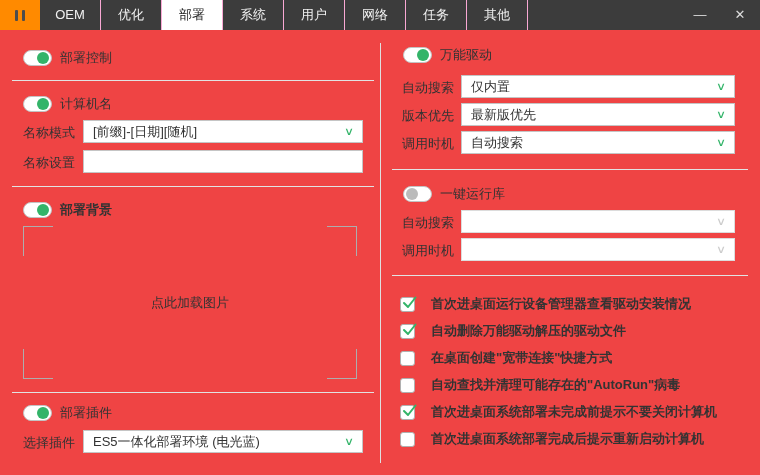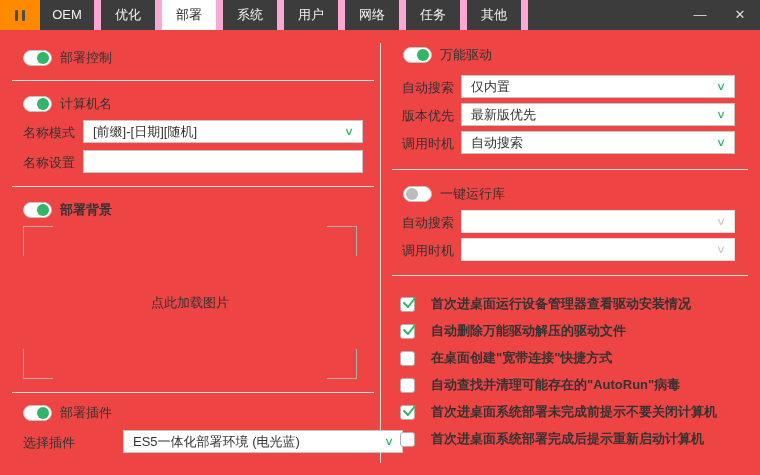--- a/index.html
+++ b/index.html
@@ -5,21 +5,21 @@
   html,body{margin:0;padding:0;background:#fff;}
   *{box-sizing:border-box;}
   body{font-family:"Liberation Sans","DejaVu Sans",sans-serif;}
   .window{position:relative;width:760px;height:475px;background:#ffffff;overflow:hidden;}
 
   
   .titlebar{position:absolute;left:0;top:0;width:760px;height:30px;background:#3C3C3C;display:flex;align-items:stretch;}
   .pause-btn{width:40px;height:30px;background:#FF8A00;display:flex;align-items:center;justify-content:center;gap:4px;cursor:pointer;}
   .pause-btn .pbar{width:3px;height:11px;background:#4D4D4D;border-radius:1px;}
   .tabs{display:flex;height:30px;}
-  .tab{width:61px;height:30px;line-height:30px;text-align:center;font-size:13px;color:#F2F2F2;border-right:7px solid #f9a8d4;cursor:pointer;white-space:nowrap;overflow:hidden;}
+  .tab{width:61px;height:30px;line-height:30px;text-align:center;font-size:13px;color:#F2F2F2;border-right:1px solid #f9a8d4;cursor:pointer;white-space:nowrap;overflow:hidden;}
   .tab.active{background:#ffffff;color:#222222;}
   .winbtns{margin-left:auto;display:flex;height:30px;}
   .winbtn{width:40px;height:30px;line-height:30px;text-align:center;color:#DDDDDD;font-size:13px;cursor:pointer;}
 
   
   .content{position:absolute;left:0;top:30px;width:760px;height:445px;background:#ef4444;}
   .vline{position:absolute;left:380px;top:13px;width:1px;height:420px;background:#DFDFDF;}
   .hline{position:absolute;height:1px;background:#E2E2E2;}
 
   .trow{position:absolute;display:flex;align-items:center;gap:8px;font-size:13px;color:#333333;height:18px;}
@@ -125,21 +125,21 @@
     <div class="hline" style="left:12px;top:362px;width:362px;"></div>
 
     <div class="trow" style="left:23px;top:374px;">
       <div class="toggle on">
           <div class="knob"></div>
         </div>
       <span>部署插件</span>
     </div>
 
     <span class="flabel" style="left:23px;top:404px;">选择插件</span>
-    <div class="dd" style="left:83px;top:400px;width:280px;margin-left:40px;">
+    <div class="dd" style="left:83px;top:400px;width:280px;">
       <span class="ddval">ES5一体化部署环境 (电光蓝)</span>
       <span class="chev">∨</span>
     </div>
 
     <div class="trow" style="left:403px;top:16px;">
       <div class="toggle on">
           <div class="knob"></div>
         </div>
       <span>万能驱动</span>
     </div>

